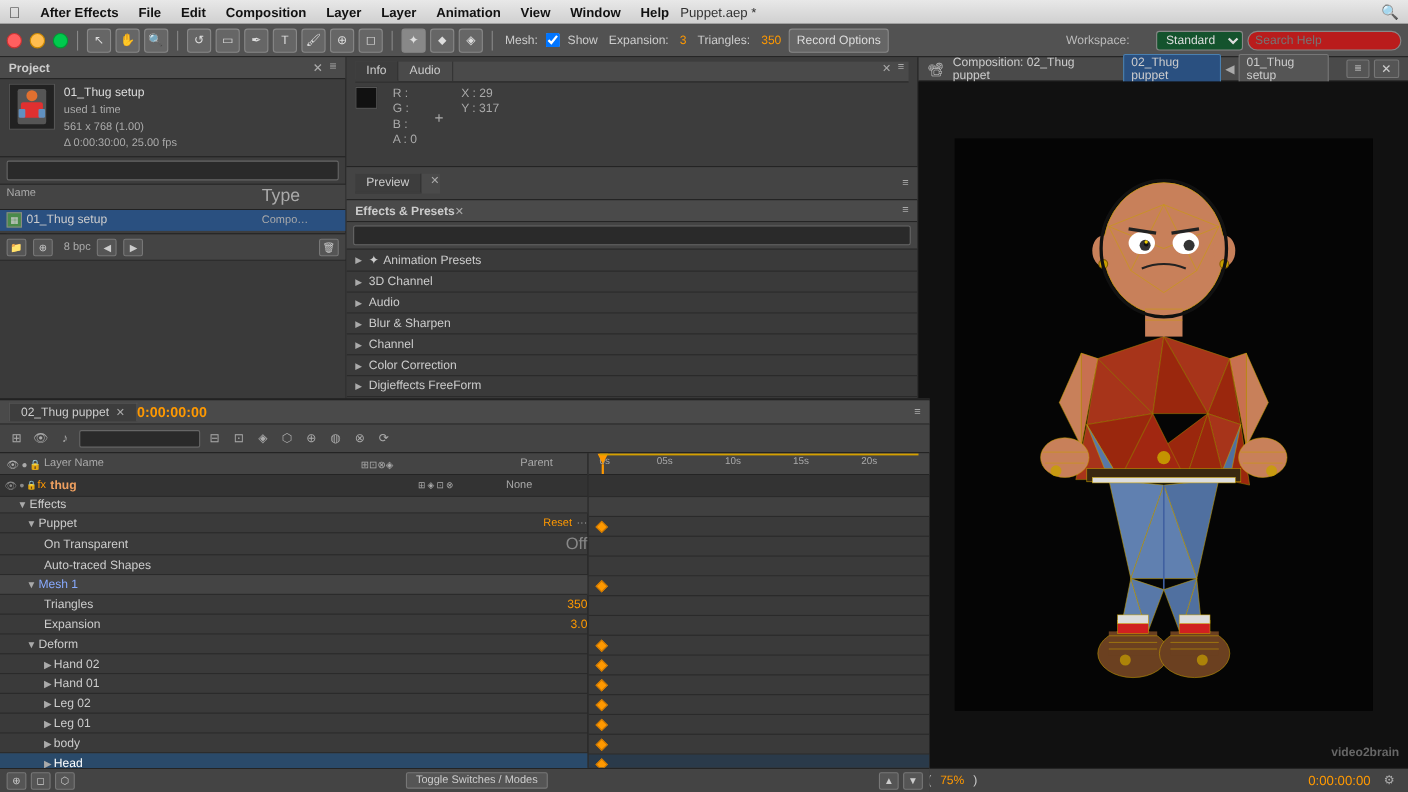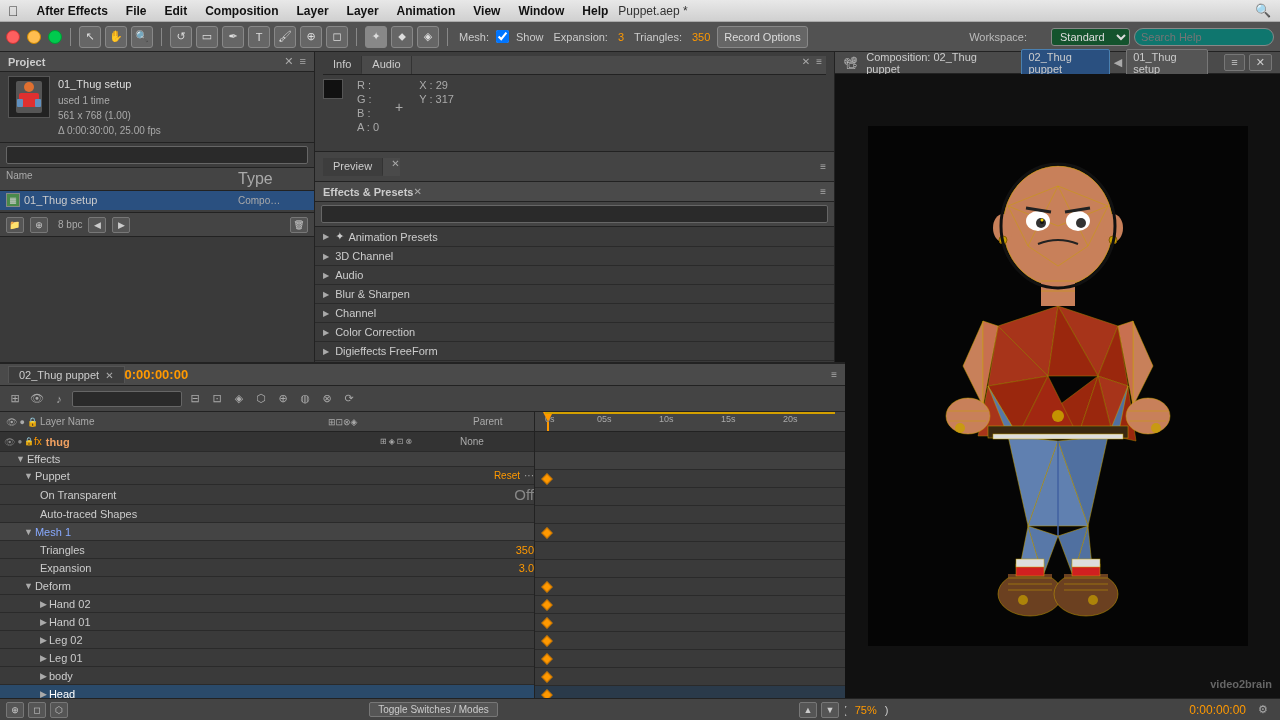--- a/index.html
+++ b/index.html
@@ -74,21 +74,21 @@
     .workspace-select {
       background: #14532d;
       border: 1px solid #888;
       color: #ddd;
       font-size: 11px;
       padding: 1px 4px;
       border-radius: 3px;
       cursor: pointer;
     }
     .search-box {
-      background: #0f766e;
+      background: #b91c1c;
       border: 1px solid #888;
       color: #ddd;
       font-size: 11px;
       padding: 2px 6px;
       border-radius: 10px;
       width: 140px;
     }
 
     
     .main-area {

